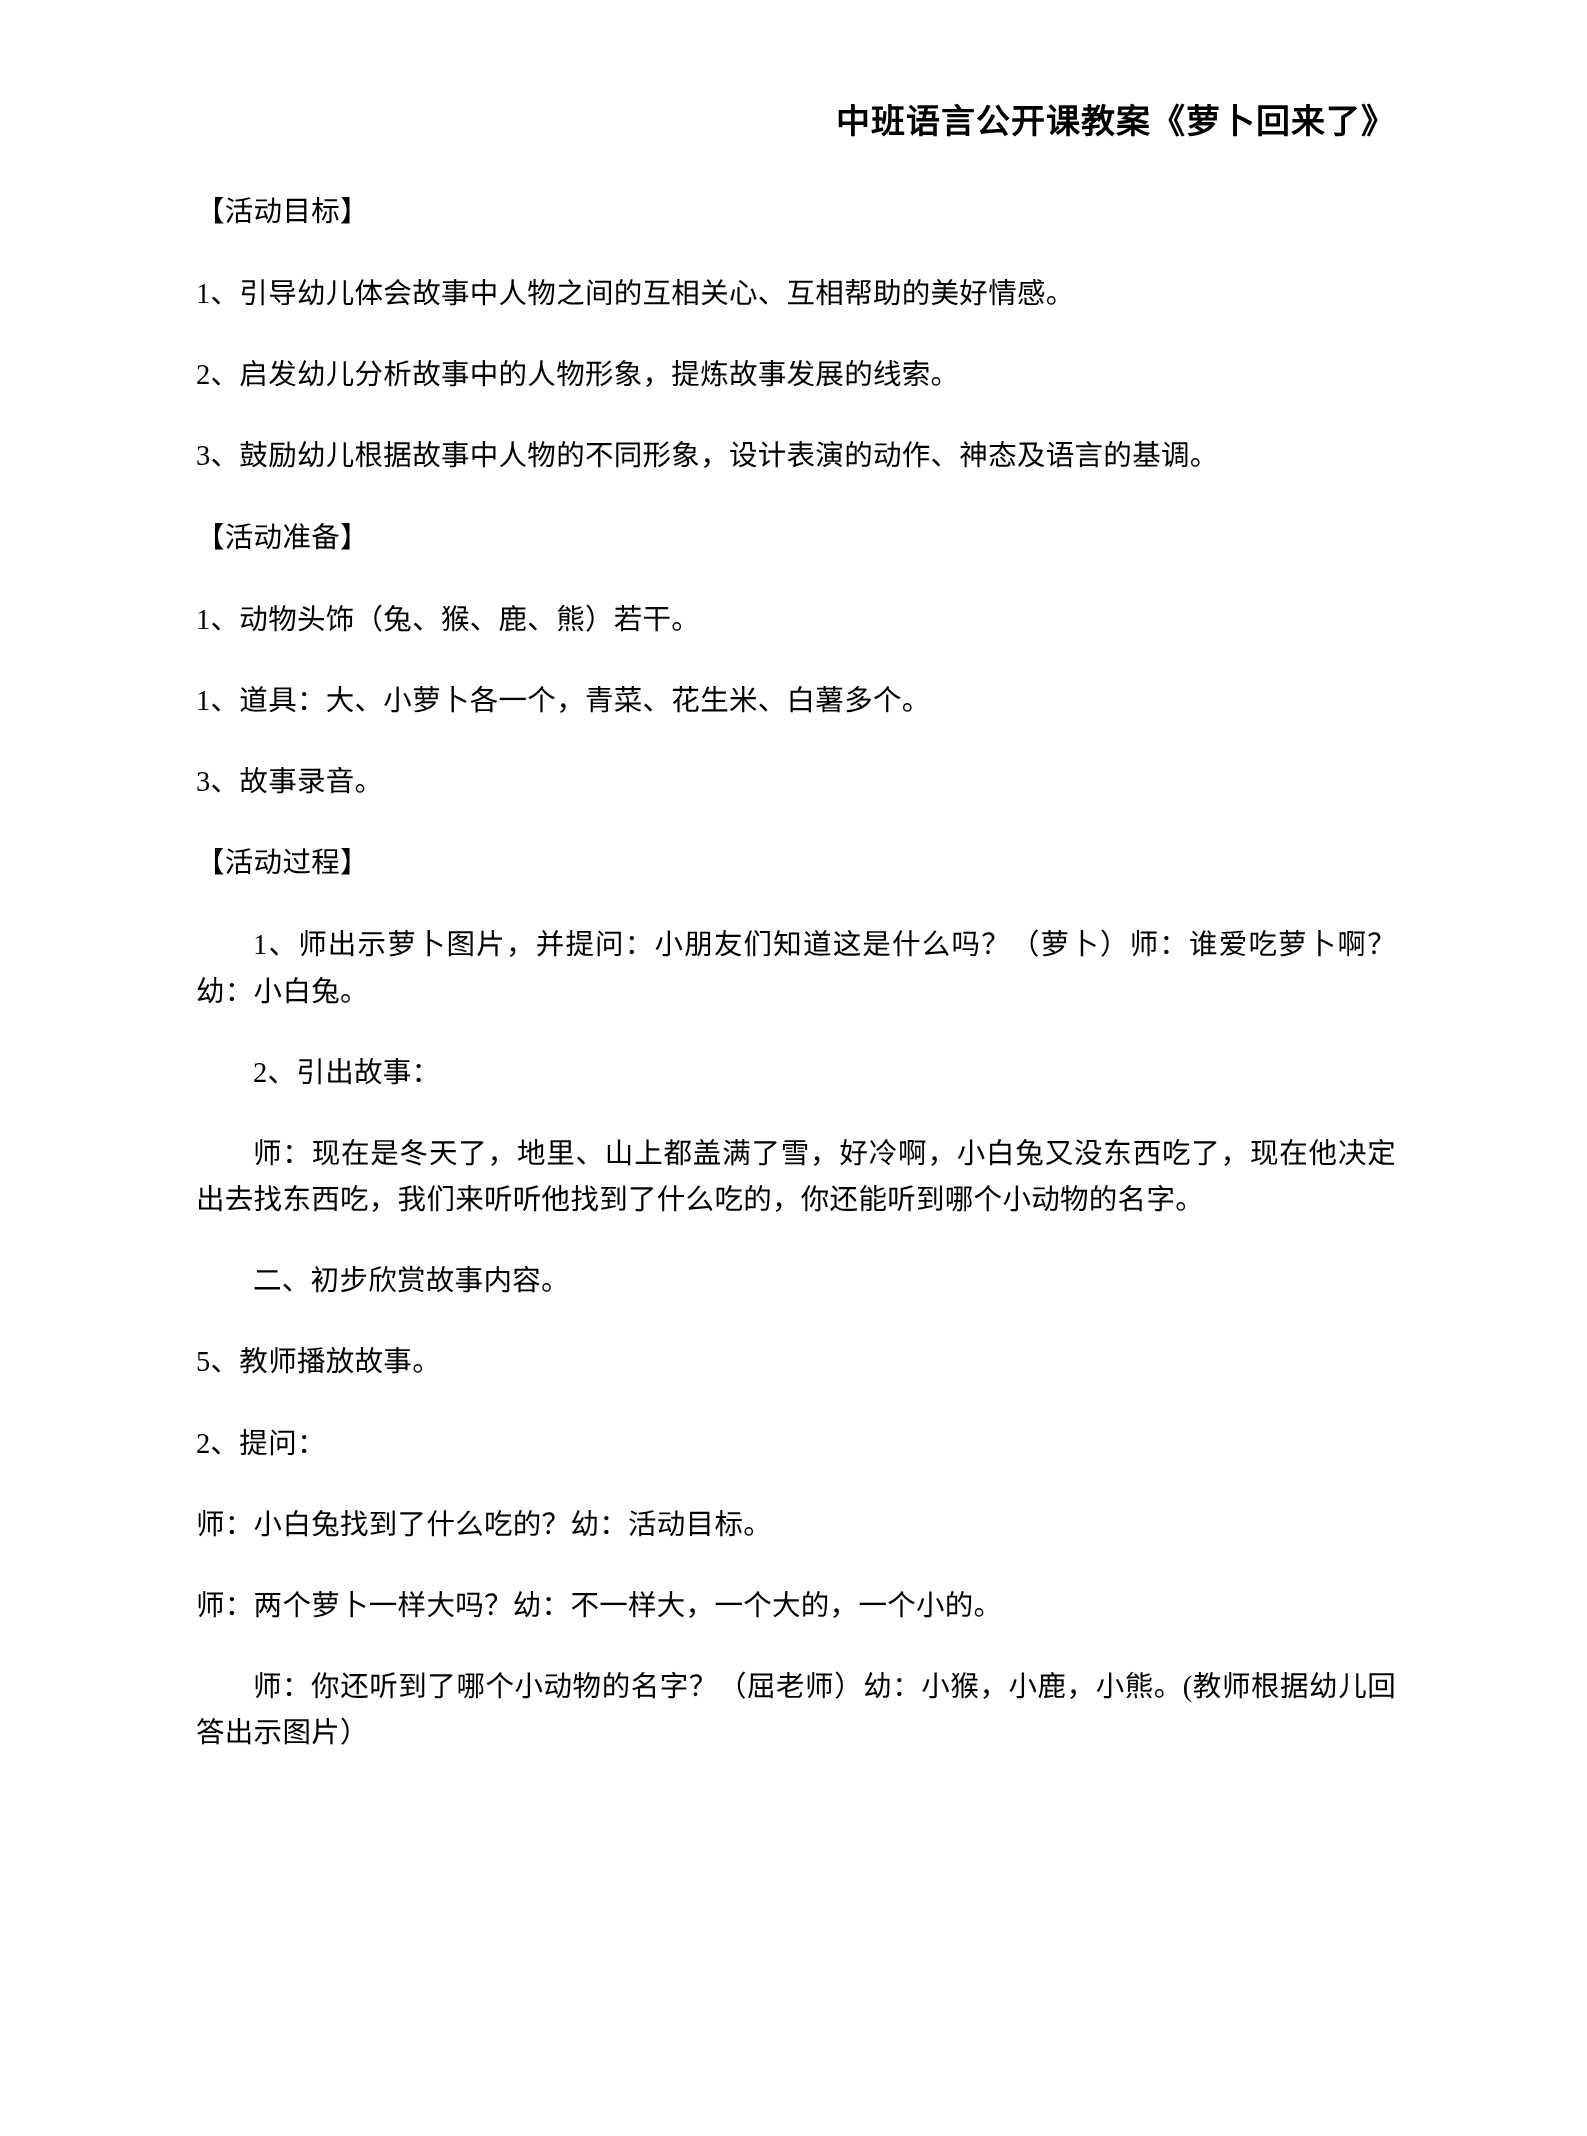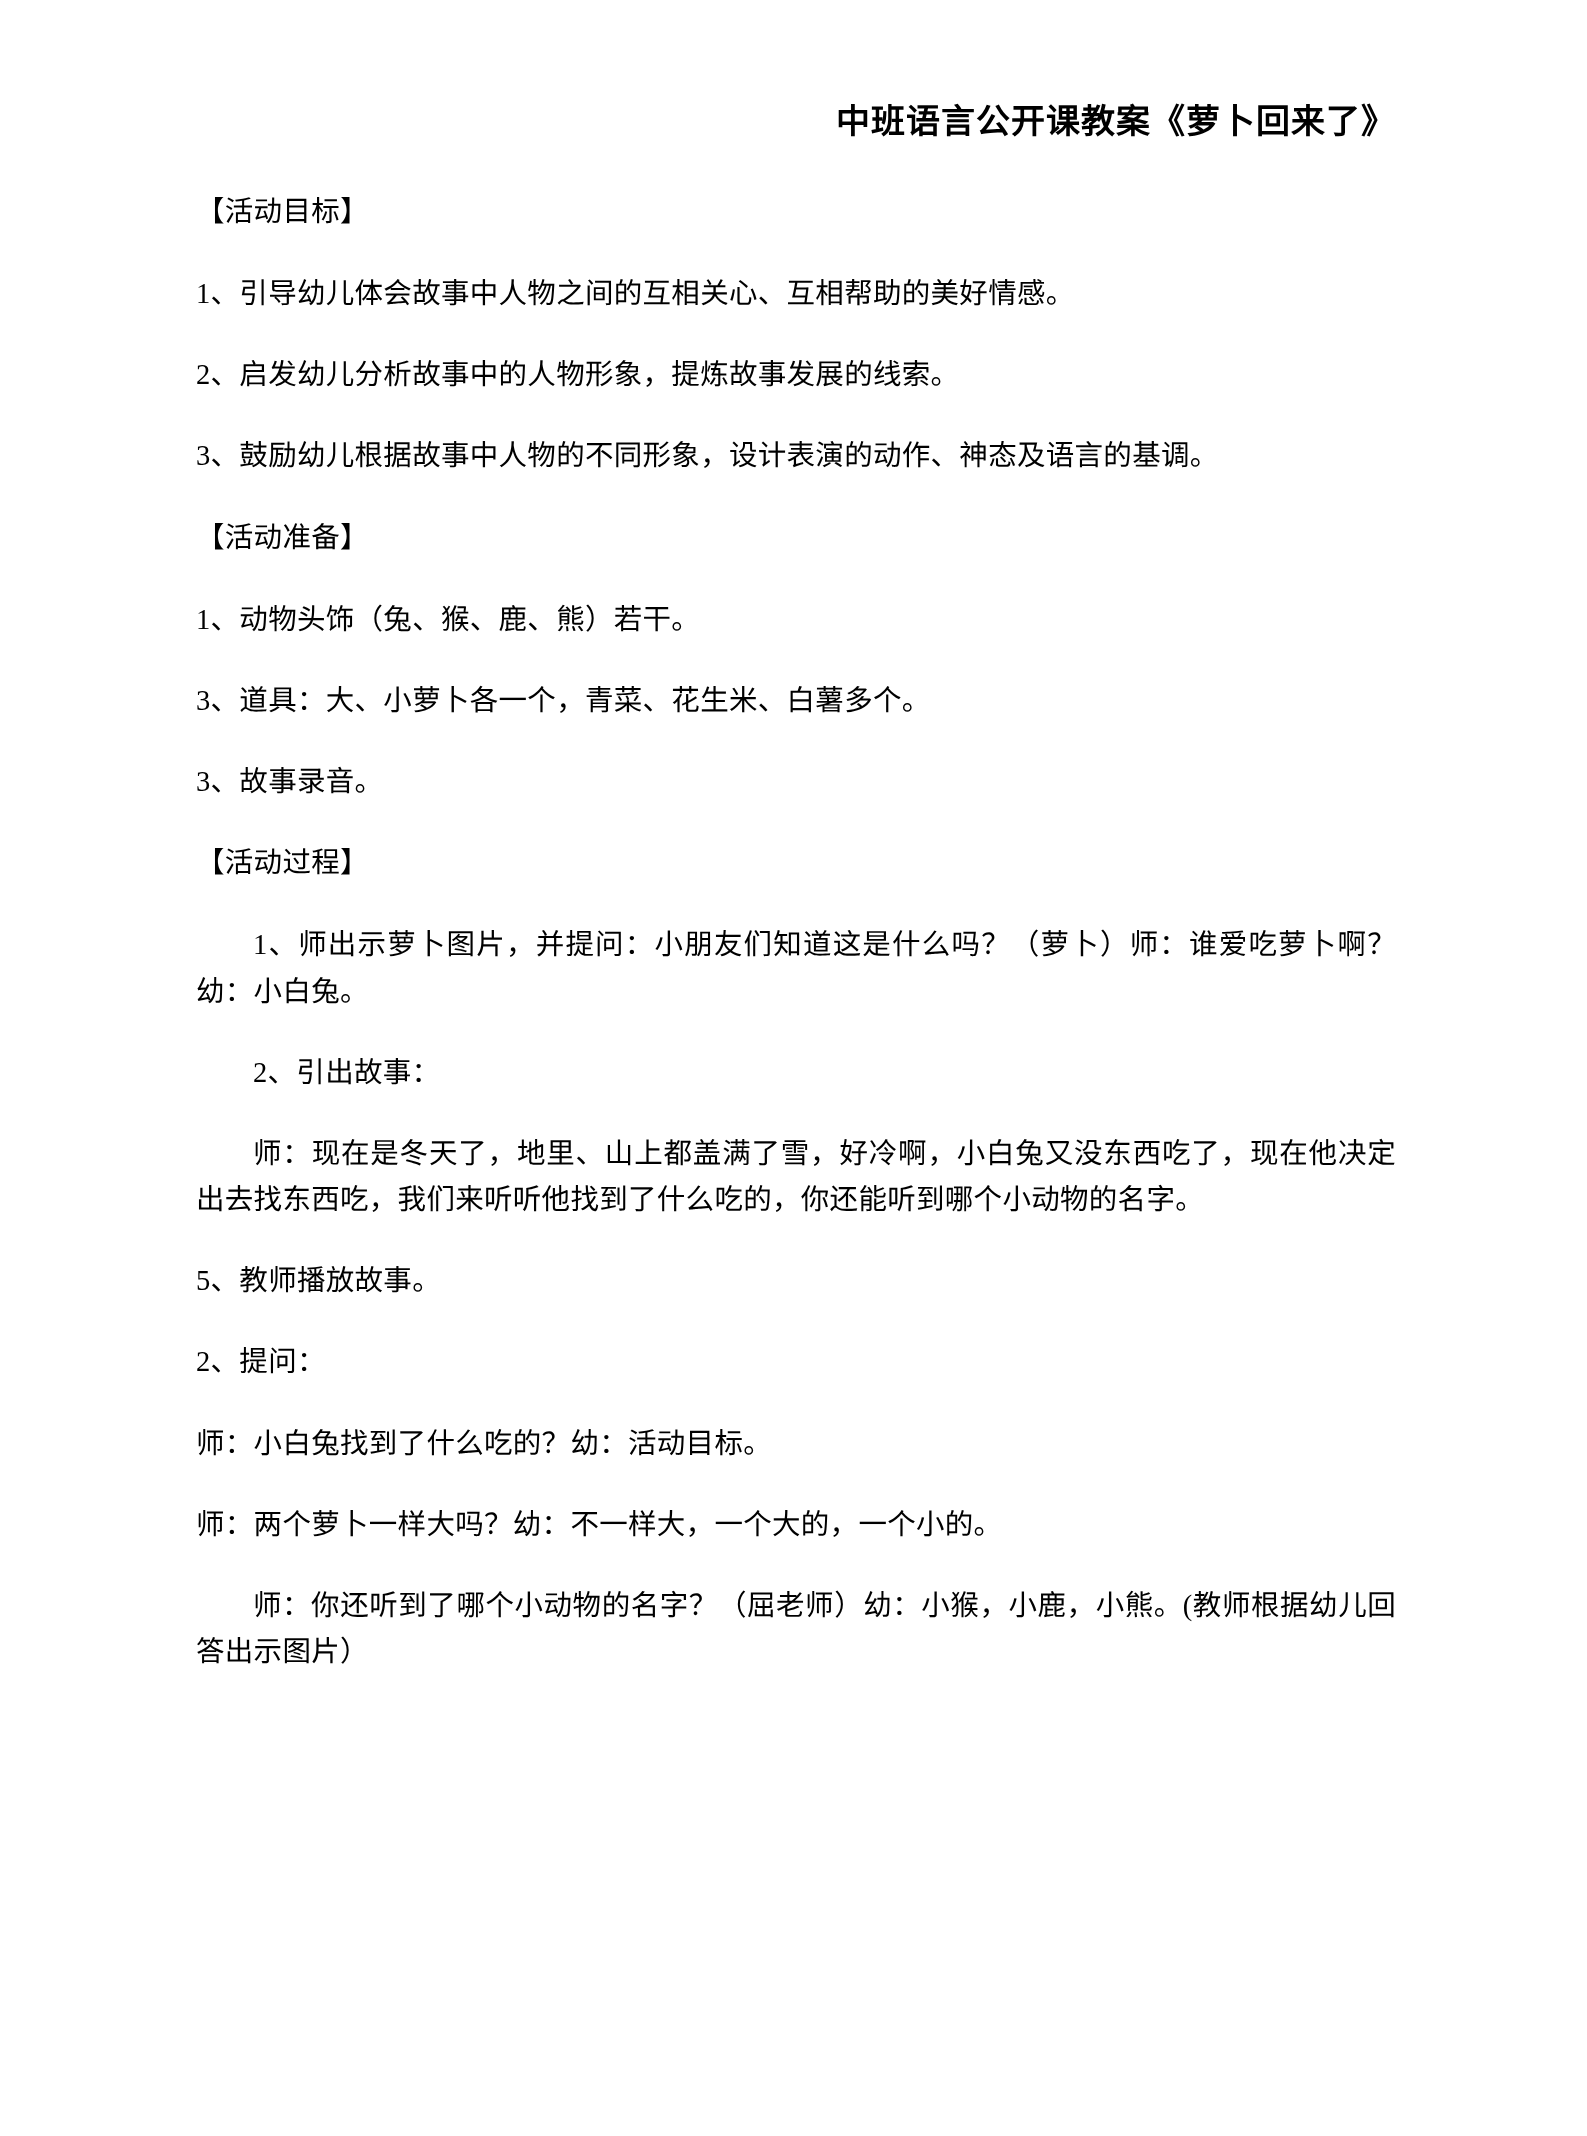--- a/index.html
+++ b/index.html
@@ -66,29 +66,30 @@
 
     <p class="para section noindent">【活动目标】</p>
 
     <p class="para noindent">1、引导幼儿体会故事中人物之间的互相关心、互相帮助的美好情感。</p>
     <p class="para noindent">2、启发幼儿分析故事中的人物形象，提炼故事发展的线索。</p>
     <p class="para noindent">3、鼓励幼儿根据故事中人物的不同形象，设计表演的动作、神态及语言的基调。</p>
 
     <p class="para section noindent">【活动准备】</p>
 
     <p class="para noindent">1、动物头饰（兔、猴、鹿、熊）若干。</p>
-    <p class="para noindent">3、道具：大、小萝卜各一个，青菜、花生米、白薯多个。</p>
+    <p class="para noindent">1、道具：大、小萝卜各一个，青菜、花生米、白薯多个。</p>
     <p class="para noindent">3、故事录音。</p>
 
     <p class="para section noindent">【活动过程】</p>
 
     <p class="para indent">1、师出示萝卜图片，并提问：小朋友们知道这是什么吗？（萝卜）师：谁爱吃萝卜啊？幼：小白兔。</p>
     <p class="para indent">2、引出故事：</p>
     <p class="para indent">师：现在是冬天了，地里、山上都盖满了雪，好冷啊，小白兔又没东西吃了，现在他决定出去找东西吃，我们来听听他找到了什么吃的，你还能听到哪个小动物的名字。</p>
 
+    <p class="para indent">二、初步欣赏故事内容。</p>
     <p class="para noindent">5、教师播放故事。</p>
     <p class="para noindent">2、提问：</p>
 
     <p class="para noindent">师：小白兔找到了什么吃的？幼：活动目标。</p>
     <p class="para noindent">师：两个萝卜一样大吗？幼：不一样大，一个大的，一个小的。</p>
     <p class="para indent">师：你还听到了哪个小动物的名字？（屈老师）幼：小猴，小鹿，小熊。(教师根据幼儿回答出示图片）</p>
 
   </div>
 </div>
 

